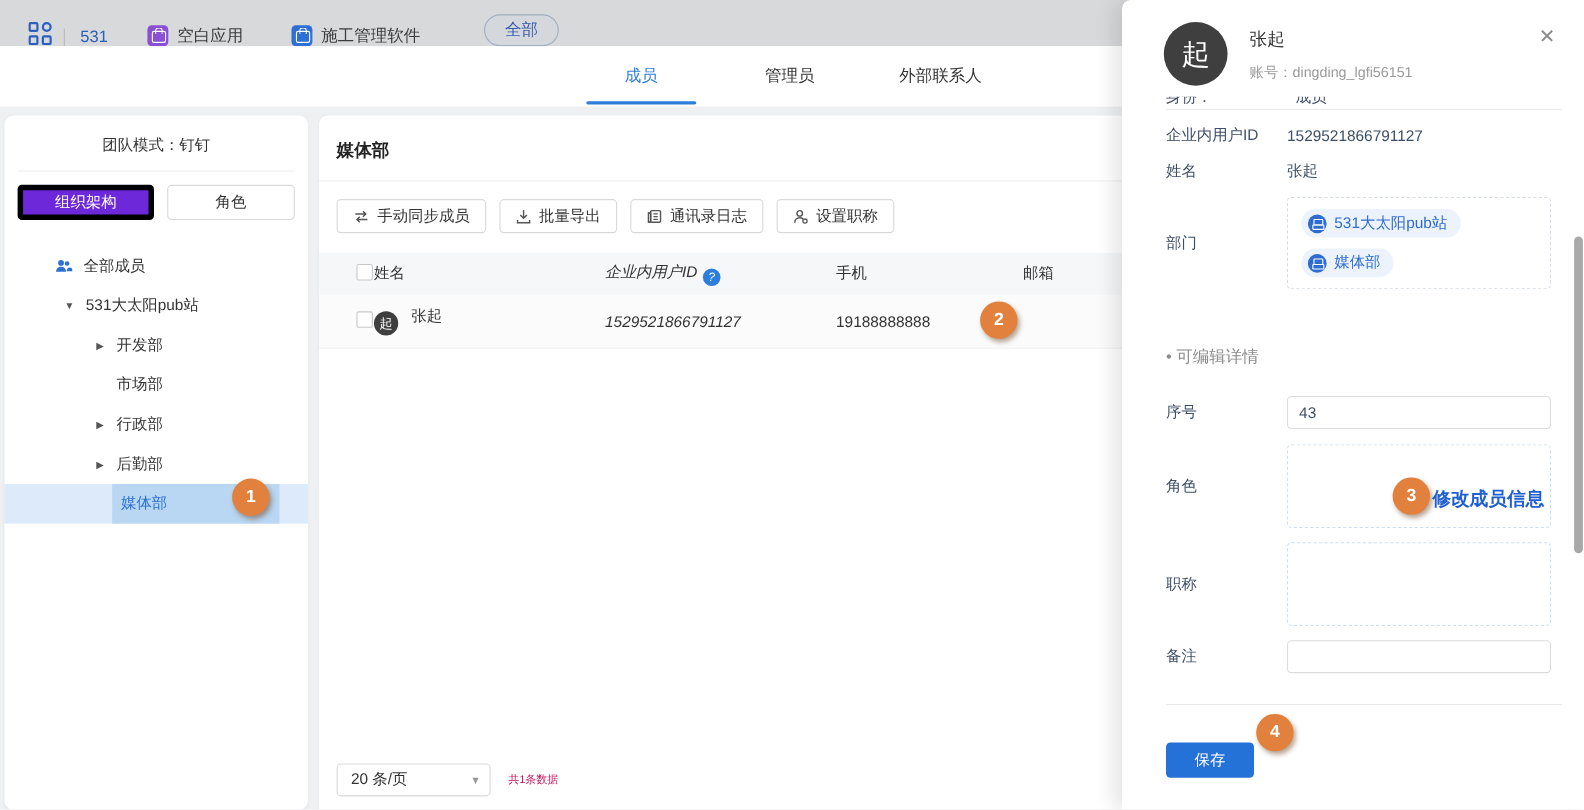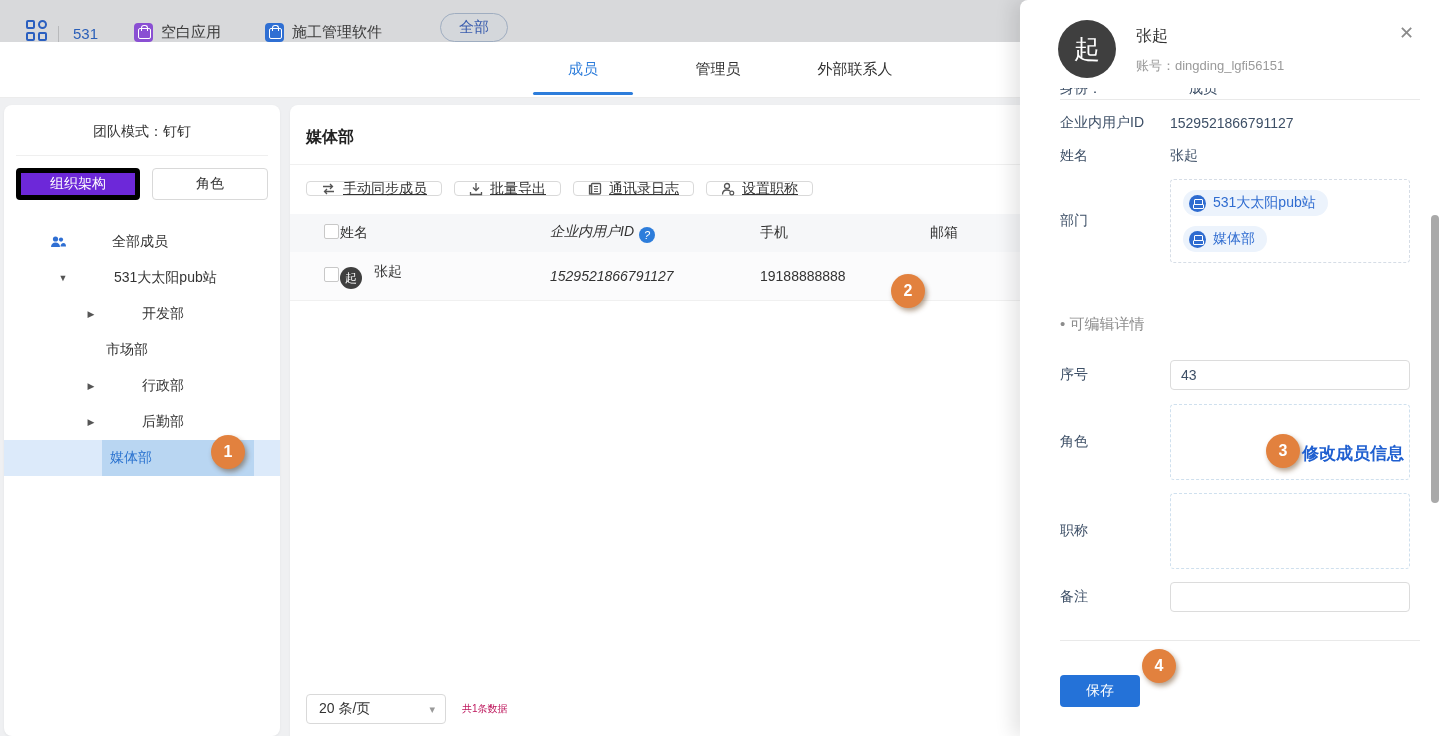--- a/index.html
+++ b/index.html
@@ -31,36 +31,36 @@
 
   
   .sidebar { position:absolute; left:4px; top:105px; width:276px; height:631px; background:#fff; border-radius:8px; box-shadow:0 1px 3px rgba(0,0,0,.05); }
   .side-head { text-align:center; padding:18px 0 14px; font-size:14px; color:#333; }
   .side-hr { height:1px; background:#efefef; margin:0 12px; }
   .seg { display:flex; gap:12px; padding:12px 12px 16px; }
   .seg button { flex:1; height:32px; border-radius:4px; font-size:14px; cursor:pointer; font-family:inherit; }
   .seg .seg-org { background:#6d28d9; border:5px solid #000000; color:#fff; }
   .seg .seg-role { background:#fff; border:1px solid #d9d9d9; color:#333; }
   .tree { margin-top:8px; }
-  .tree-row { position:relative; height:36px; display:flex; align-items:center; cursor:pointer; font-size:14px; color:#333;gap:36px; }
+  .tree-row { position:relative; height:36px; display:flex; align-items:center; cursor:pointer; font-size:14px; color:#333; }
   .caret { font-size:9px; color:#555; width:14px; display:inline-block; text-align:center; }
   .tree-row.sel { background:#dceafa; }
   .sel-inner { position:absolute; left:98px; top:0; height:36px; width:152px; background:#b9d6f2; display:flex; align-items:center; justify-content:space-between; padding:0 10px 0 8px; }
   .sel-inner .lbl { color:#2a72cf; }
   .dots { color:#2a72cf; font-size:14px; letter-spacing:-1px; cursor:pointer; }
   .people-icon { width:16px; height:14px; position:relative; display:inline-block; }
   .people-icon svg { display:block; }
   .side-foot { position:absolute; left:0; bottom:28px; width:100%; display:flex; align-items:center; gap:8px; padding-left:46px; color:#5c5c5c; font-size:14px; cursor:pointer; }
 
   
   .main { position:absolute; left:290px; top:105px; width:1150px; height:631px; background:#fff; border-radius:8px 0 0 0; box-shadow:0 1px 3px rgba(0,0,0,.05); }
   .main-title { font-size:16px; font-weight:bold; color:#222; padding:22px 16px 16px; }
   .main-hr { height:1px; background:#f0f0f0; }
   .toolbar { display:flex; gap:12px; padding:16px 16px 18px; }
-  .tool-btn { display:flex; align-items:center; gap:7px; height:15px; padding:0 14px; background:#fff; border:1px solid #d9d9d9; border-radius:4px; font-size:14px; color:#333; cursor:pointer; font-family:inherit;text-decoration:underline; }
+  .tool-btn { display:flex; align-items:center; gap:7px; height:31px; padding:0 14px; background:#fff; border:1px solid #d9d9d9; border-radius:4px; font-size:14px; color:#333; cursor:pointer; font-family:inherit; }
   .tool-btn svg { flex:none; }
   table.members { width:100%; border-collapse:collapse; }
   table.members th, table.members td { text-align:left; font-weight:normal; font-size:14px; }
   table.members thead tr { background:#f6f7f9; height:38px; }
   table.members thead th { color:#333; }
   table.members tbody tr { height:48px; background:#fbfbfc; border-bottom:1px solid #f0f0f0; }
   .col-chk { width:50px; padding-left:34px; }
   .col-name { width:210px; }
   .col-id { width:210px;font-style:italic; }
   .col-phone { width:170px; }
@@ -73,21 +73,21 @@
   .total-txt { color:#be185d; font-size:10px; }
 
   
   .panel { position:absolute; left:1020px; top:0; width:420px; height:736px; background:#fff; border-radius:8px 0 0 0; box-shadow:-8px 0 18px rgba(0,0,0,.10); }
   .panel-head { position:relative; padding:22px 0 0 38px; height:88px; }
   .p-avatar { position:absolute; left:38px; top:20px; width:58px; height:58px; border-radius:50%; background:#3f3f3f; color:#fff; font-size:26px; display:flex; align-items:center; justify-content:center; }
   .p-name { margin-left:78px; font-size:16px; color:#333; padding-top:4px; }
   .p-account { margin-left:78px; font-size:13px; color:#9a9a9a; margin-top:10px; }
   .p-close { position:absolute; right:26px; top:24px; font-size:18px; color:#8b8b8b; cursor:pointer; line-height:1; }
   .p-clip { height:11px; overflow:hidden; margin:0 28px 0 40px; position:relative; }
-  .p-clip .cliprow { display:flex; margin-top:-8px; font-size:14px; color:#3d4f66;gap:11px; }
+  .p-clip .cliprow { display:flex; margin-top:-8px; font-size:14px; color:#3d4f66; }
   .p-clip .cliprow .cv { margin-left:76px; }
   .p-divider { height:1px; background:#e9e9e9; margin:0 20px 0 40px; }
   .p-row { display:flex; align-items:center; padding-left:40px; }
   .p-label { width:110px; flex:none; color:#3d4f66; font-size:14px; }
   .p-value { color:#3d4f66; font-size:14px; }
   .dept-box { width:240px; border:1px dashed #d6dde6; border-radius:4px; padding:10px 12px; display:flex; flex-direction:column; gap:10px; }
   .dept-tag { display:inline-flex; align-items:center; gap:7px; background:#ecf3fc; border-radius:14px; padding:4px 12px 4px 6px; color:#2f6cd0; font-size:14px; align-self:flex-start; cursor:pointer; }
   .org-ico { width:17px; height:17px; border-radius:50%; background:#2f6cd0; position:relative; flex:none; }
   .org-ico::after { content:""; position:absolute; left:5px; top:4px; width:7px; height:4px; border:1px solid #fff; border-radius:1px; }
   .org-ico::before { content:""; position:absolute; left:4px; bottom:3px; width:9px; height:3px; border:1px solid #fff; border-radius:1px; }

